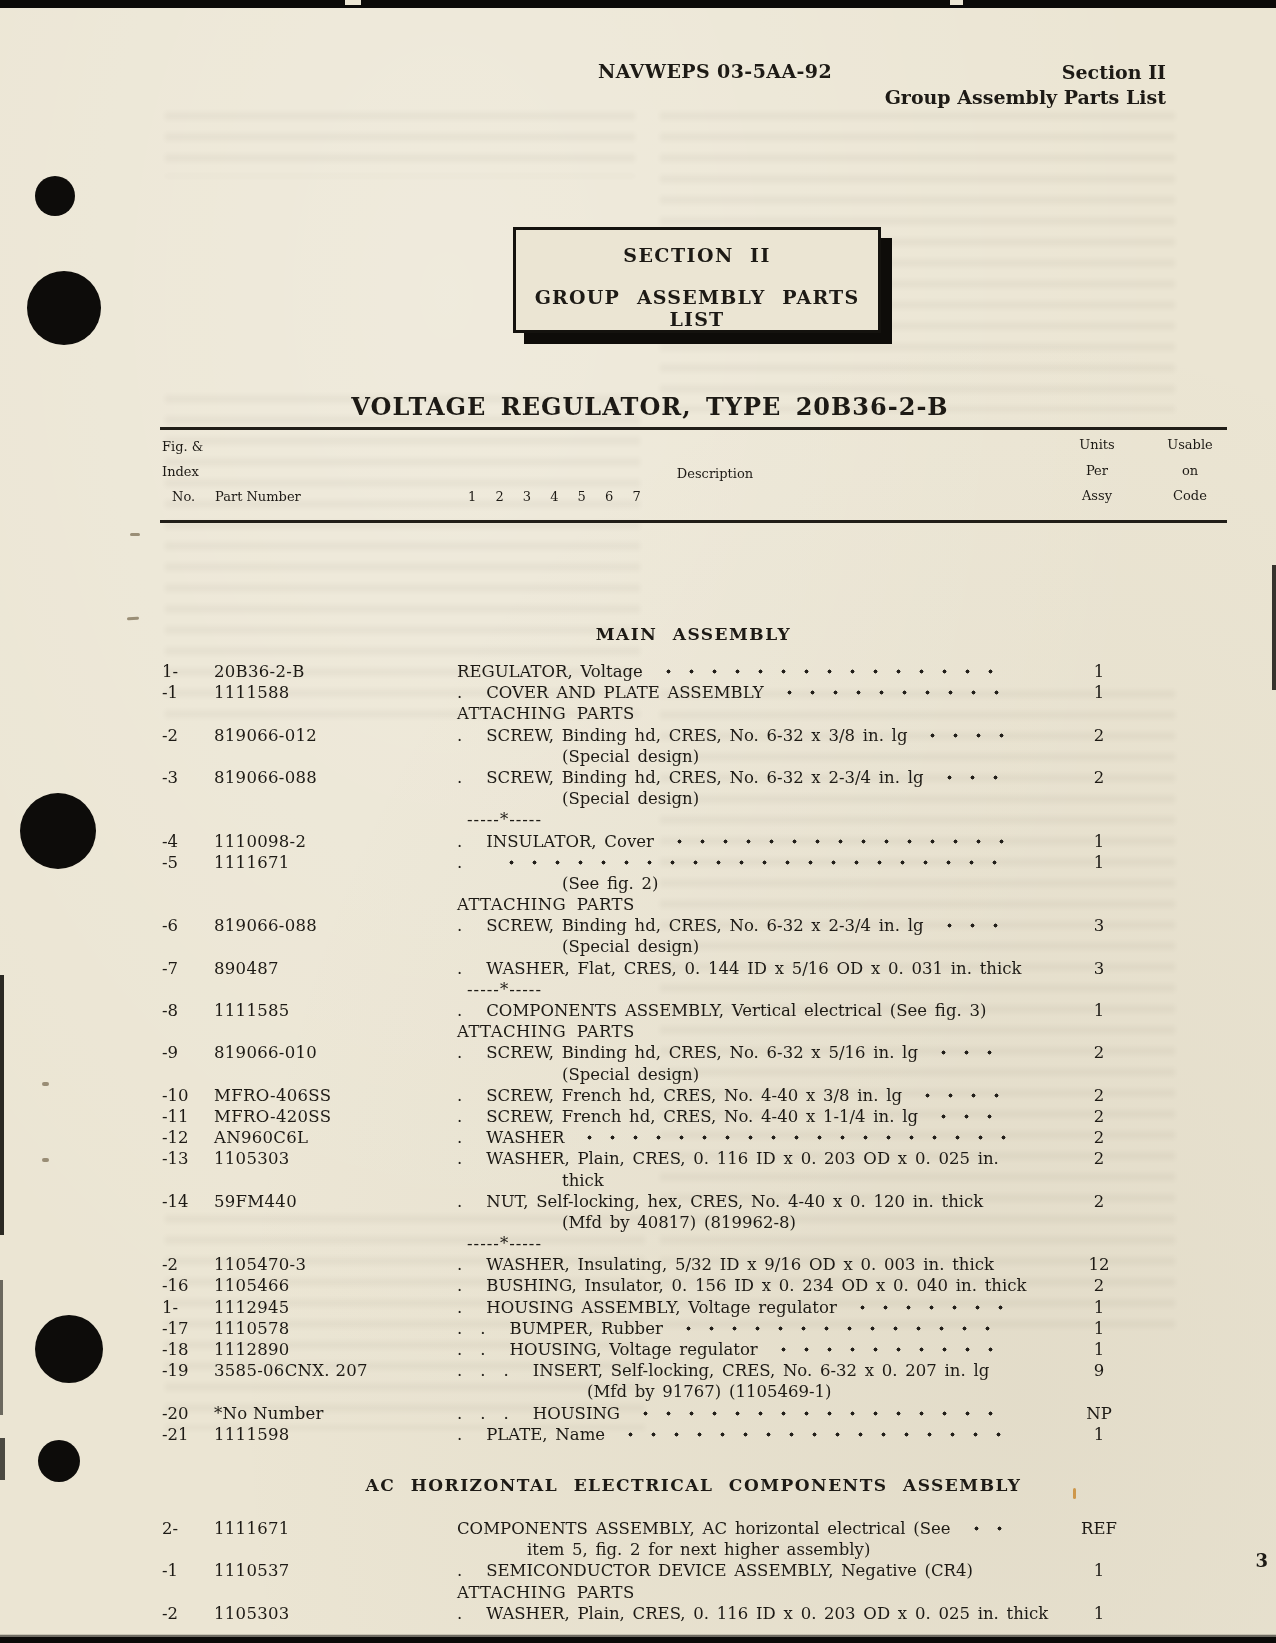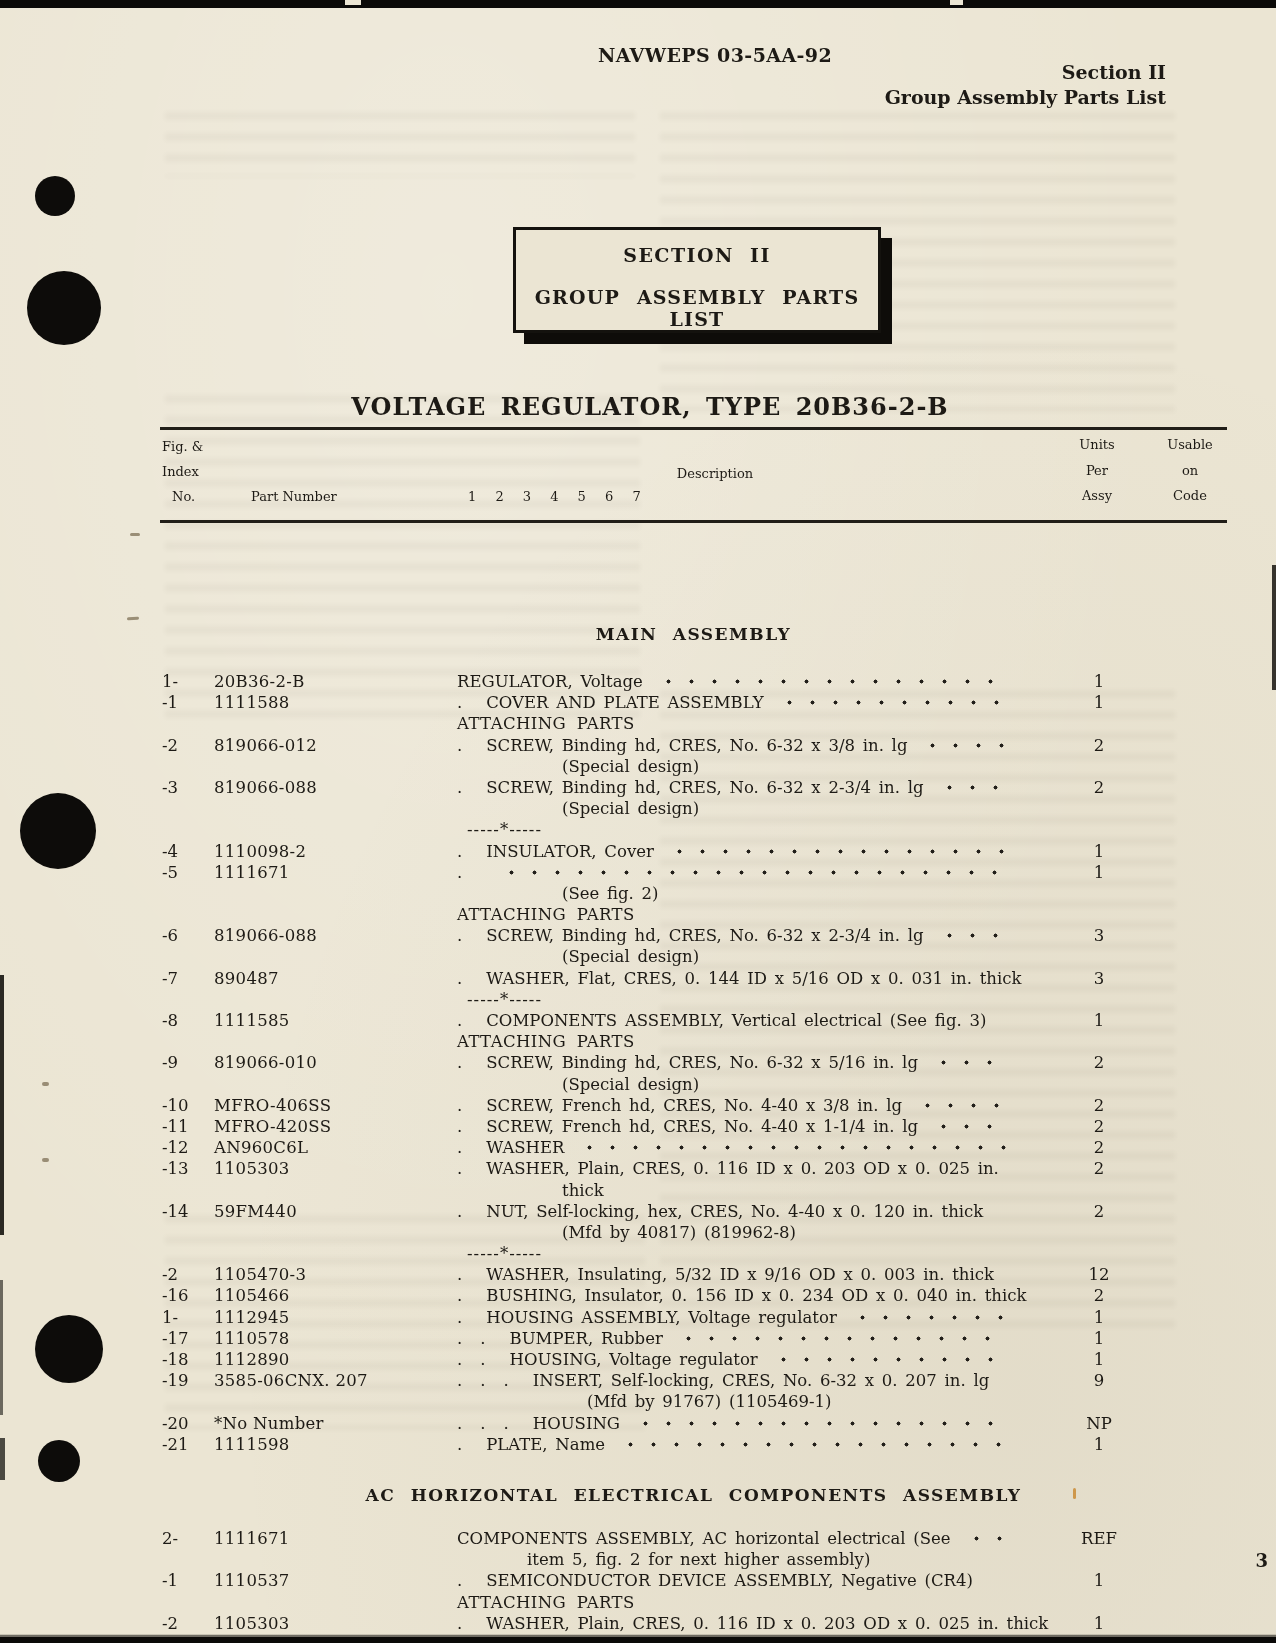--- a/index.html
+++ b/index.html
@@ -37,21 +37,21 @@
   .speck-4{left:42px;top:1158px;width:7px;height:4px;}
   .speck-5{left:1073px;top:1488px;width:3px;height:11px;background:#c8862a;opacity:.8;}
   .ghost{position:absolute;opacity:.05;filter:blur(2px);pointer-events:none;
     background:repeating-linear-gradient(180deg, rgba(75,65,45,.8) 0 8px, rgba(0,0,0,0) 8px 21px);}
   .g1{left:165px;top:112px;width:470px;height:65px;}
   .g2{left:660px;top:112px;width:515px;height:300px;}
   .g3{left:165px;top:395px;width:475px;height:330px;}
   .g4{left:660px;top:690px;width:515px;height:640px;}
   .g5{left:165px;top:1215px;width:480px;height:215px;}
   
-  .hdr-doc{position:absolute;left:598px;top:44px;font-size:19px;font-weight:bold;letter-spacing:.4px;}
+  .hdr-doc{position:absolute;left:598px;top:60px;font-size:19px;font-weight:bold;letter-spacing:.4px;}
   .hdr-right{position:absolute;right:110px;top:60px;text-align:right;font-size:19px;font-weight:bold;line-height:25px;}
   
   .secbox{position:absolute;left:513px;top:227px;width:362px;height:100px;
     border:3px solid #14120e;background:#ebe5d3;box-shadow:11px 11px 0 #0e0c09;}
   .secbox .bl1{position:absolute;left:0;right:0;top:14px;text-align:center;
     font-size:19px;font-weight:bold;letter-spacing:1.5px;word-spacing:8px;}
   .secbox .bl2{position:absolute;left:0;right:0;top:56px;text-align:center;
     font-size:19px;font-weight:bold;letter-spacing:1.2px;word-spacing:9px;}
   
   .doctitle{position:absolute;left:12px;top:392px;width:1276px;text-align:center;
@@ -59,29 +59,29 @@
   
   .ptable{position:absolute;left:160px;top:425px;width:1067px;}
   .rule{position:absolute;left:0;right:0;height:3px;background:#211e18;}
   .rule-1{top:2px;}
   .rule-2{top:95px;}
   .thead{position:relative;height:98px;font-size:13px;}
   .th{position:absolute;white-space:nowrap;}
   .th-fig1{left:2px;top:14px;}
   .th-fig2{left:2px;top:39px;}
   .th-fig3{left:12px;top:64px;}
-  .th-part{left:55px;top:64px;margin-left:36px;}
+  .th-part{left:55px;top:64px;}
   .th-desc{left:295px;top:41px;width:520px;text-align:center;}
   .th-levels{left:308px;top:64px;word-spacing:15px;}
   .th-units{left:873px;width:128px;text-align:center;}
   .th-usable{left:993px;width:74px;text-align:center;}
   .th-l1{top:12px;} .th-l2{top:38px;} .th-l3{top:63px;}
   .tbody{padding-top:101px;font-size:16.5px;}
   .assembly-title{height:21px;line-height:21px;text-align:center;font-weight:bold;
-    letter-spacing:1.5px;word-spacing:8px;font-size:17px;margin-bottom:26px;}
+    letter-spacing:1.5px;word-spacing:8px;font-size:17px;margin-bottom:16px;}
   .assembly-title.second{margin-top:30px;margin-bottom:22px;}
   .prow{display:flex;height:21.2px;line-height:21.2px;}
   .c-fig{width:52px;flex:none;padding-left:2px;white-space:nowrap;}
   .c-part{width:243px;flex:none;white-space:nowrap;letter-spacing:.3px;}
   .c-desc{width:560px;flex:none;display:flex;white-space:nowrap;word-spacing:2.5px;}
   .c-units{width:112px;flex:none;margin-left:26px;text-align:center;white-space:nowrap;}
   .c-usable{width:74px;flex:none;text-align:center;}
   .lvl{letter-spacing:18px;padding-right:6px;flex:none;}
   .dtext{flex:none;}
   .leader{flex:1 1 auto;align-self:center;height:7px;margin-left:14px;margin-right:10px;

